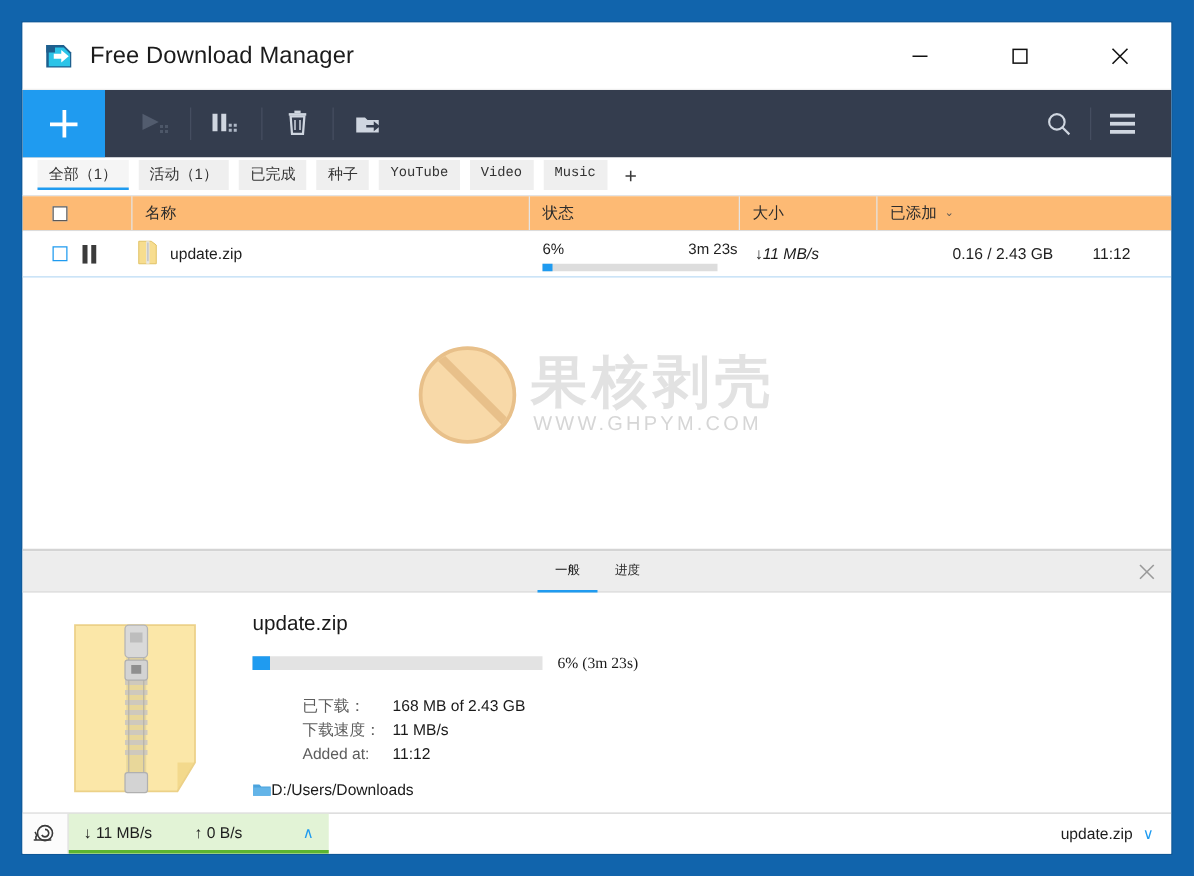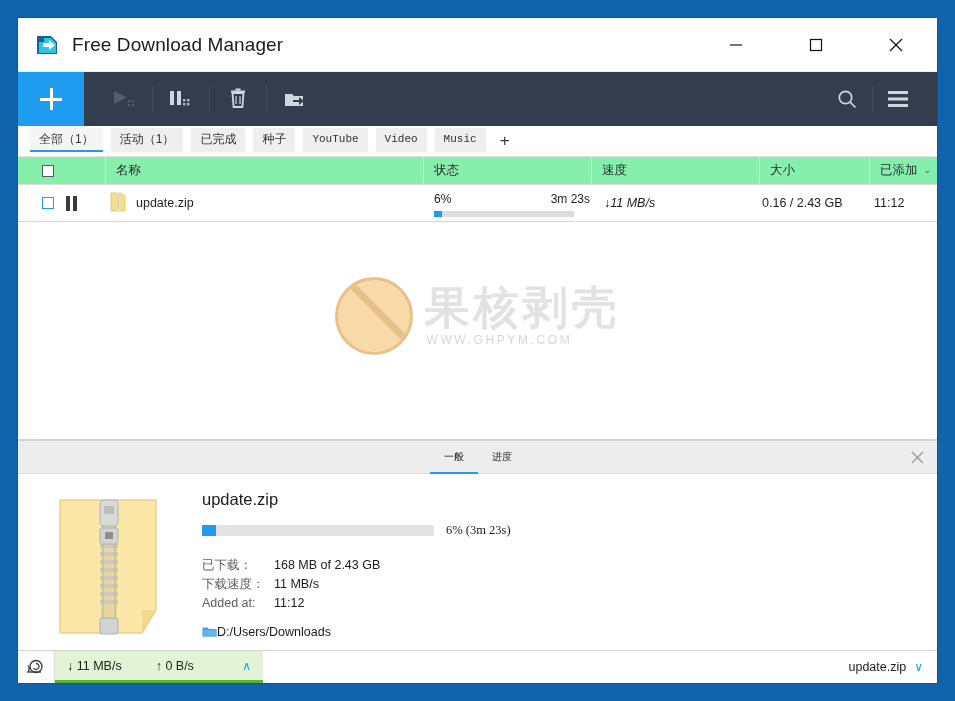--- a/index.html
+++ b/index.html
@@ -138,21 +138,21 @@
   .ftab-add {
     font-size: 17px; color: #3a3a3a;
     padding: 0 6px; margin-bottom: 1px;
     line-height: 20px;
     cursor: default;
   }
 
   
   .listhead {
     height: 27px;
-    background: #86efac;
+    background: #fdba74;
     border-bottom: 1px solid #dcdcdc;
     display: flex;
     align-items: center;
     font-size: 12.5px;
     color: #2c2c2c;
     flex: none;
   }
   .lh {
     height: 27px;
     line-height: 27px;
@@ -251,21 +251,21 @@
     transform: rotate(45deg);
     transform-origin: center;
   }
   .wm-text { display: flex; flex-direction: column; }
   .wm-cn {
     font-size: 45px; font-weight: bold;
     color: #e2e2e2; letter-spacing: 4px;
     line-height: 1.02;
   }
   .wm-url {
-    font-size: 12px; color: #d6d6d6;
+    font-size: 16px; color: #d6d6d6;
     letter-spacing: 2.6px;
     margin-top: 2px;
     margin-left: 2px;
   }
 
   
   .details {
     height: 209px;
     flex: none;
     background: #ffffff;
@@ -310,21 +310,21 @@
   .det-info { margin-left: 38px; flex: 1 1 auto; min-width: 0; }
   .det-filename {
     font-size: 16.5px; color: #1a1a1a;
     margin-bottom: 14px;
   }
   .det-prog-line { display: flex; align-items: center; gap: 12px; margin-bottom: 18px; }
   .det-bar { width: 232px; height: 11px; background: #e3e3e3; }
   .det-bar i { display: block; height: 11px; background: #1f9bf0; }
   .det-prog-text { font-size: 12.5px; color: #1a1a1a; font-family: Liberation Serif, serif; }
   .det-rows { font-size: 12.5px; color: #1a1a1a; line-height: 19px; }
-  .det-rowline { display: flex; }
+  .det-rowline { display: flex; margin-left: 40px; }
   .det-key { width: 72px; color: #5d5d5d; flex: none; }
   .det-val { color: #1a1a1a; }
   .det-path {
     display: flex; align-items: center; gap: 0;
     margin-top: 12px;
     font-size: 12.5px; color: #1a1a1a;
   }
   .folder-ico { width: 15px; height: 12px; flex: none; }
   .det-url {
     margin-top: 10px;
@@ -491,21 +491,20 @@
       <div class="ftab mono">Music</div>
       <div class="ftab-add">+</div>
     </div>
 
     <div class="listhead">
       <div class="lh lh-check">
         <span class="chk"></span>
       </div>
       <div class="lh lh-name">名称</div>
       <div class="lh lh-state">状态</div>
-      <div class="lh lh-speed">速度</div>
       <div class="lh lh-size">大小</div>
       <div class="lh lh-added">
         <span>已添加</span>
         <span class="sort-caret">⌄</span>
       </div>
     </div>
 
     <div class="listbody">
       <div class="row">
         <div class="cell c-check">

